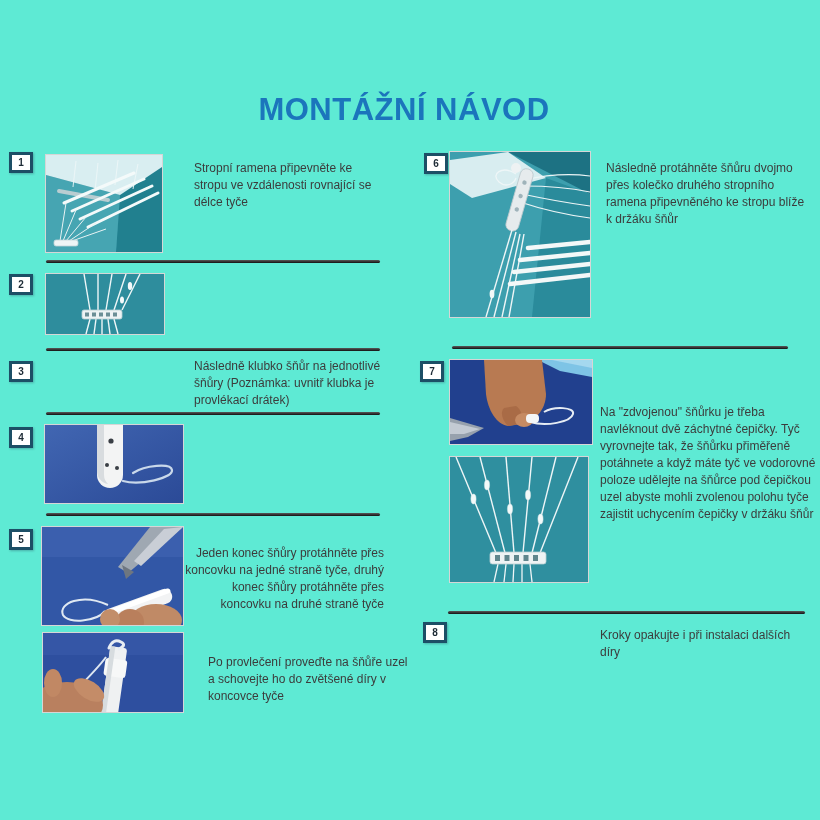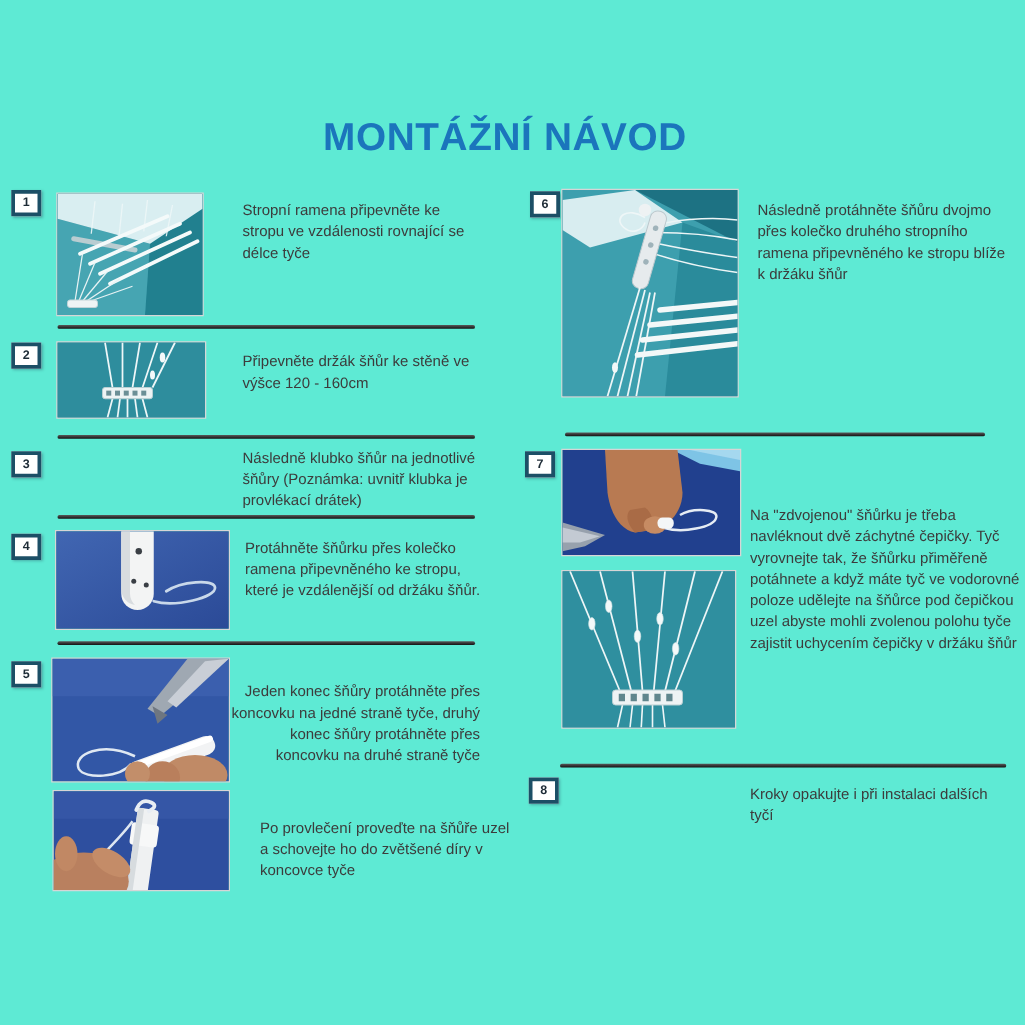--- a/index.html
+++ b/index.html
@@ -89,21 +89,20 @@
       <rect x="36" y="36" width="40" height="9" rx="2" fill="#edf3f4" stroke="#b9cfd3" stroke-width="0.8"></rect>
       <g fill="#6b8f96">
         <rect x="39" y="38.5" width="4" height="4"></rect>
           <rect x="46" y="38.5" width="4" height="4"></rect>
         <rect x="53" y="38.5" width="4" height="4"></rect>
           <rect x="60" y="38.5" width="4" height="4"></rect>
         <rect x="67" y="38.5" width="4" height="4"></rect>
       </g>
     </svg>
   </div>
-  <div class="txt" style="left:194px;top:281px;width:200px;">Připevněte držák šňůr ke stěně ve výšce  120 - 160cm</div>
   <div class="sep" style="left:46px;top:348px;width:334px;"></div>
 
   <div class="numbox" style="left:9px;top:361px;">3</div>
   <div class="txt" style="left:194px;top:358px;width:194px;">Následně klubko šňůr na jednotlivé šňůry (Poznámka: uvnitř klubka je provlékací drátek)</div>
   <div class="sep" style="left:46px;top:412px;width:334px;"></div>
 
   <div class="numbox" style="left:9px;top:427px;">4</div>
   <div class="photo" style="left:45px;top:425px;width:138px;height:78px;">
     <svg width="138" height="78" viewBox="0 0 138 78">
       <defs>
@@ -114,21 +113,20 @@
       </defs>
       <rect width="138" height="78" fill="url(#g4)"></rect>
       <path d="M78,56 C95,61 128,53 127,45 C126,38 100,40 88,48" fill="none" stroke="#c9d8ea" stroke-width="2.2" stroke-linecap="round"></path>
       <path d="M52,0 h26 v50 a13,13 0 0 1 -26,0 Z" fill="#f3f4f4"></path>
       <path d="M52,0 h7 v50 a13,13 0 0 0 4,9 a13,13 0 0 1 -11,-13 Z" fill="#d8dcdf"></path>
       <circle cx="66" cy="16" r="2.6" fill="#3a3f45"></circle>
       <circle cx="62" cy="40" r="2" fill="#3a3f45"></circle>
       <circle cx="72" cy="43" r="2" fill="#3a3f45"></circle>
     </svg>
   </div>
-  <div class="txt" style="left:196px;top:430px;width:200px;">Protáhněte šňůrku přes kolečko ramena připevněného ke stropu, které je vzdálenější od držáku šňůr.</div>
   <div class="sep" style="left:46px;top:513px;width:334px;"></div>
 
   <div class="numbox" style="left:9px;top:529px;">5</div>
   <div class="photo" style="left:42px;top:527px;width:141px;height:98px;">
     <svg width="141" height="98" viewBox="0 0 141 98">
       <rect width="141" height="98" fill="#3257a6"></rect>
       <rect width="141" height="30" fill="#3f63b2" opacity="0.7"></rect>
       <polygon points="141,0 108,0 76,40 86,46" fill="#9fa8b2"></polygon>
       <polygon points="141,0 122,2 92,34 99,39" fill="#c9ced6"></polygon>
       <polygon points="80,38 92,45 84,52" fill="#6e7680"></polygon>
@@ -248,15 +246,15 @@
         <rect x="64" y="98" width="5" height="6"></rect>
           <rect x="73.5" y="98" width="5" height="6"></rect>
         <rect x="83" y="98" width="5" height="6"></rect>
       </g>
     </svg>
   </div>
   <div class="txt" style="left:600px;top:404px;width:220px;">Na "zdvojenou" šňůrku je třeba navléknout dvě záchytné čepičky. Tyč vyrovnejte tak, že šňůrku přiměřeně potáhnete a když máte tyč ve vodorovné poloze udělejte na šňůrce pod čepičkou uzel abyste mohli zvolenou polohu tyče zajistit uchycením čepičky v držáku šňůr</div>
   <div class="sep" style="left:448px;top:611px;width:357px;"></div>
 
   <div class="numbox" style="left:423px;top:622px;">8</div>
-  <div class="txt" style="left:600px;top:627px;width:200px;">Kroky opakujte i při instalaci dalších tyčí</div>
+  <div class="txt" style="left:600px;top:627px;width:200px;">Kroky opakujte i při instalaci dalších díry</div>
 
 </div>
 
 </body></html>

